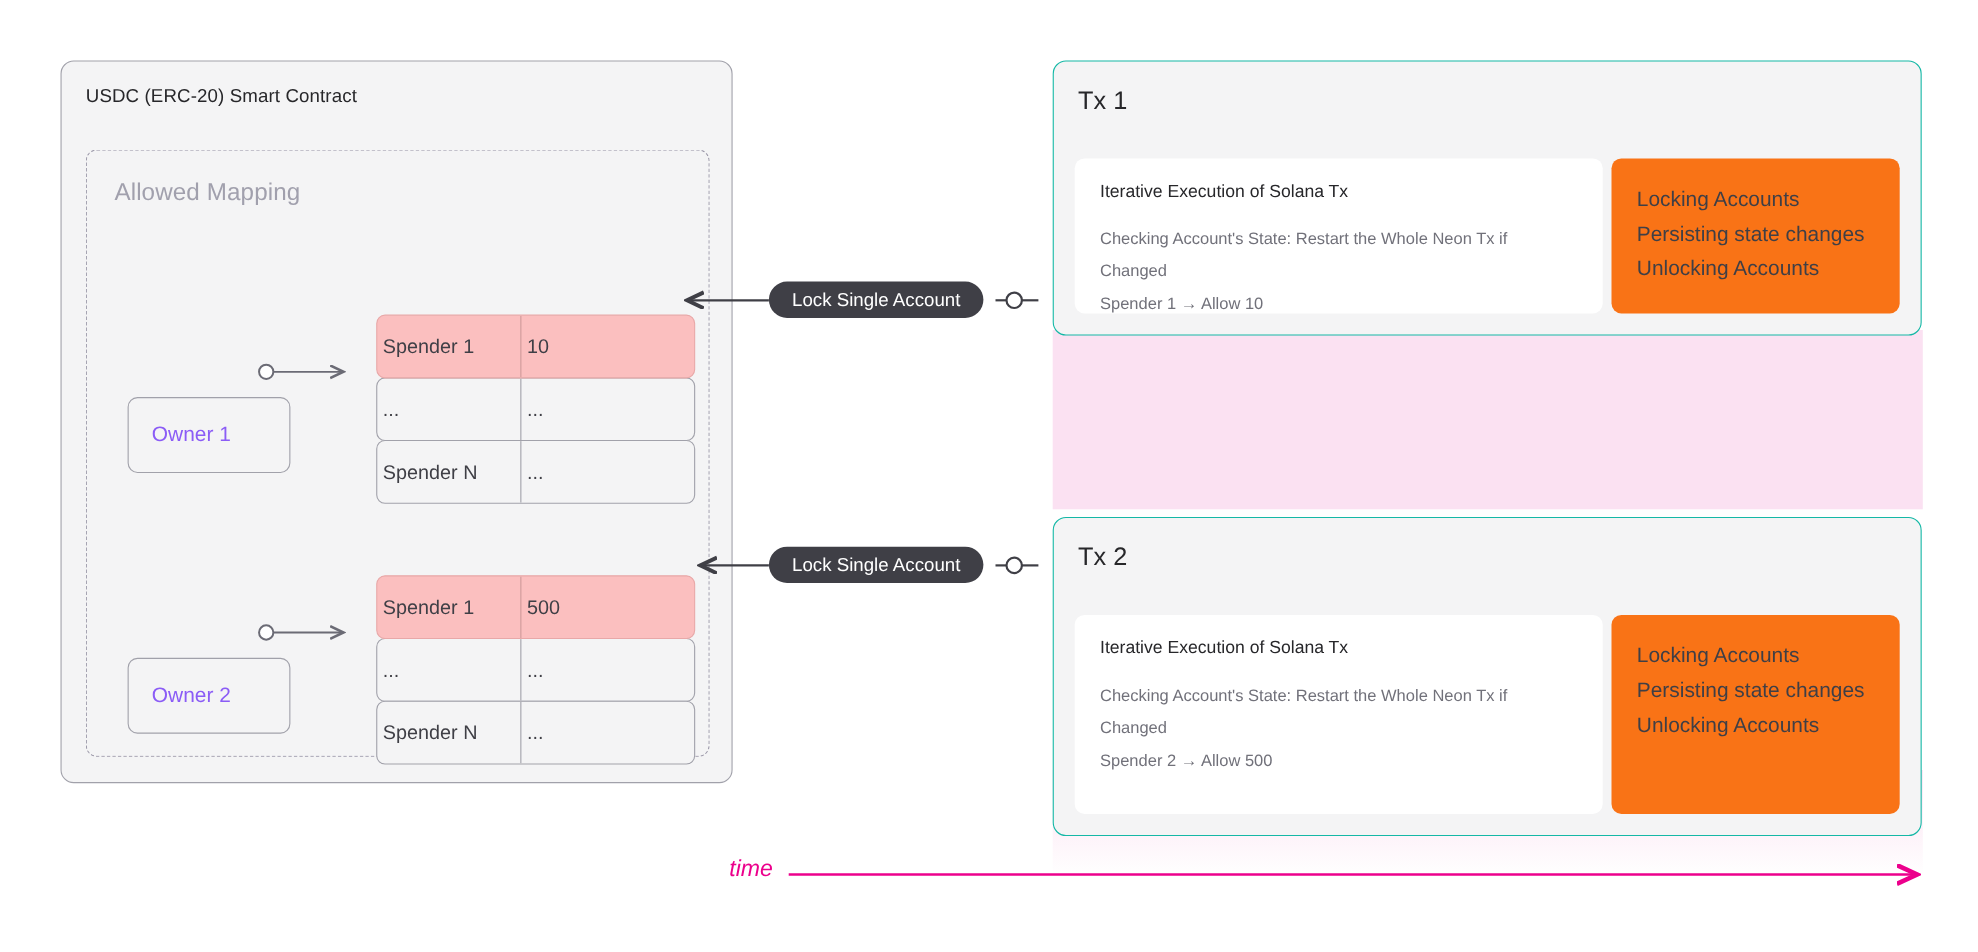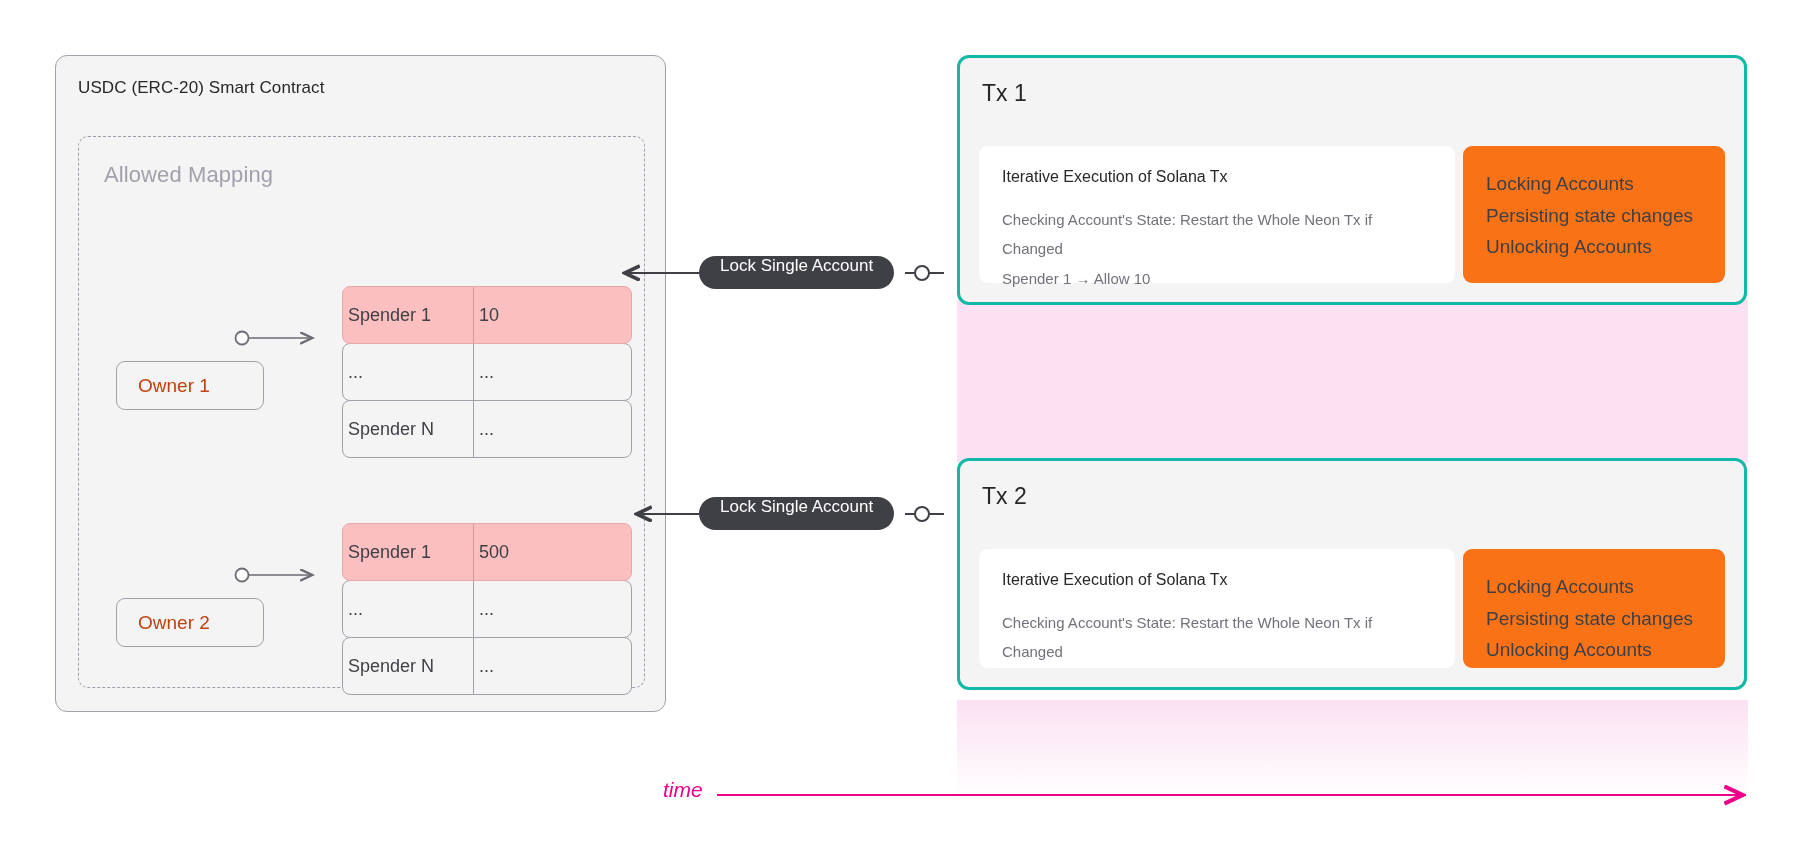--- a/index.html
+++ b/index.html
@@ -30,25 +30,25 @@
     border: 1.6px dashed #9e9bab;
     border-radius: 10px;
   }
   .mapping-title {
     position: absolute; left: 25px; top: 25px;
     font-size: 22px; color: #a1a0ad; letter-spacing: .1px;
   }
 
   
   .owner-box {
-    position: absolute; width: 148px; height: 49px;
+    position: absolute; width: 148px; height: 69px;
     background: #f4f4f5; border: 1.3px solid #a1a1aa;
     border-radius: 9px;
     display: flex; align-items: center; padding-left: 21px;
-    font-size: 19px; color: #c2410c;
+    font-size: 19px; color: #8b5cf6;
   }
   .owner-1 { left: 37px; top: 224px; }
   .owner-2 { left: 37px; top: 461px; }
 
   
   .map-table { position: absolute; left: 263px; width: 290px; }
   .map-table.t1 { top: 149px; }
   .map-table.t2 { top: 386px; }
   .map-row {
     position: relative; display: flex; height: 58px;
@@ -64,46 +64,46 @@
   .map-row.hl .map-cell.key { border-right-color: #cf9a9a; }
   .map-cell.val { flex: 1; }
 
   
   #wires { position: absolute; left: 0; top: 0; width: 1798px; height: 865px; pointer-events: none; }
 
   
   .lock-pill {
     position: absolute; height: 33px;
     background: #3f3f46; border-radius: 17px;
-    display: flex; justify-content: center;
+    display: flex; align-items: center; justify-content: center;
     padding: 0 21px; color: #ffffff; font-size: 17px; white-space: nowrap;
     z-index: 6;
   }
   .lock-1 { left: 699px; top: 256px; }
   .lock-2 { left: 699px; top: 497px; }
 
   
   .band-mid {
     position: absolute; left: 957px; top: 300px;
     width: 791px; height: 163px; background: #fbe1f2; z-index: 0;
   }
   .band-bottom {
     position: absolute; left: 957px; top: 700px;
     width: 791px; height: 96px; z-index: 0;
     background: linear-gradient(to bottom, #fbe1f2 0%, #fdf0f8 52%, rgba(255,255,255,0) 100%);
   }
 
   
   .tx-panel {
     position: absolute; left: 957px; width: 790px;
-    background: #f4f4f5; border: 3px solid #14b8a6;
+    background: #f4f4f5; border: 1px solid #14b8a6;
     border-radius: 12px; z-index: 3;
   }
   .tx-1 { top: 55px; height: 250px; }
-  .tx-2 { top: 458px; height: 232px; }
+  .tx-2 { top: 470px; height: 290px; }
   .tx-title {
     position: absolute; left: 22px; top: 22px;
     font-size: 23px; color: #27272a;
   }
   .tx-body {
     position: absolute; left: 19px; top: 88px; right: 19px; bottom: 19px;
     display: flex; gap: 8px;
   }
   .exec-card {
     flex: 1; background: #ffffff; border-radius: 9px;
@@ -230,20 +230,21 @@
       </div>
     </div>
   </div>
 
   <div class="tx-panel tx-2">
     <div class="tx-title">Tx 2</div>
     <div class="tx-body">
       <div class="exec-card">
         <div class="exec-title">Iterative Execution of Solana Tx</div>
         <div class="exec-line">Checking Account's State: Restart the Whole Neon Tx if Changed</div>
+        <div class="exec-line">Spender 2 → Allow 500</div>
       </div>
       <div class="actions-card">
         <div class="action-item">Locking Accounts</div>
         <div class="action-item">Persisting state changes</div>
         <div class="action-item">Unlocking Accounts</div>
       </div>
     </div>
   </div>
 
   <div class="time-label">time</div>

